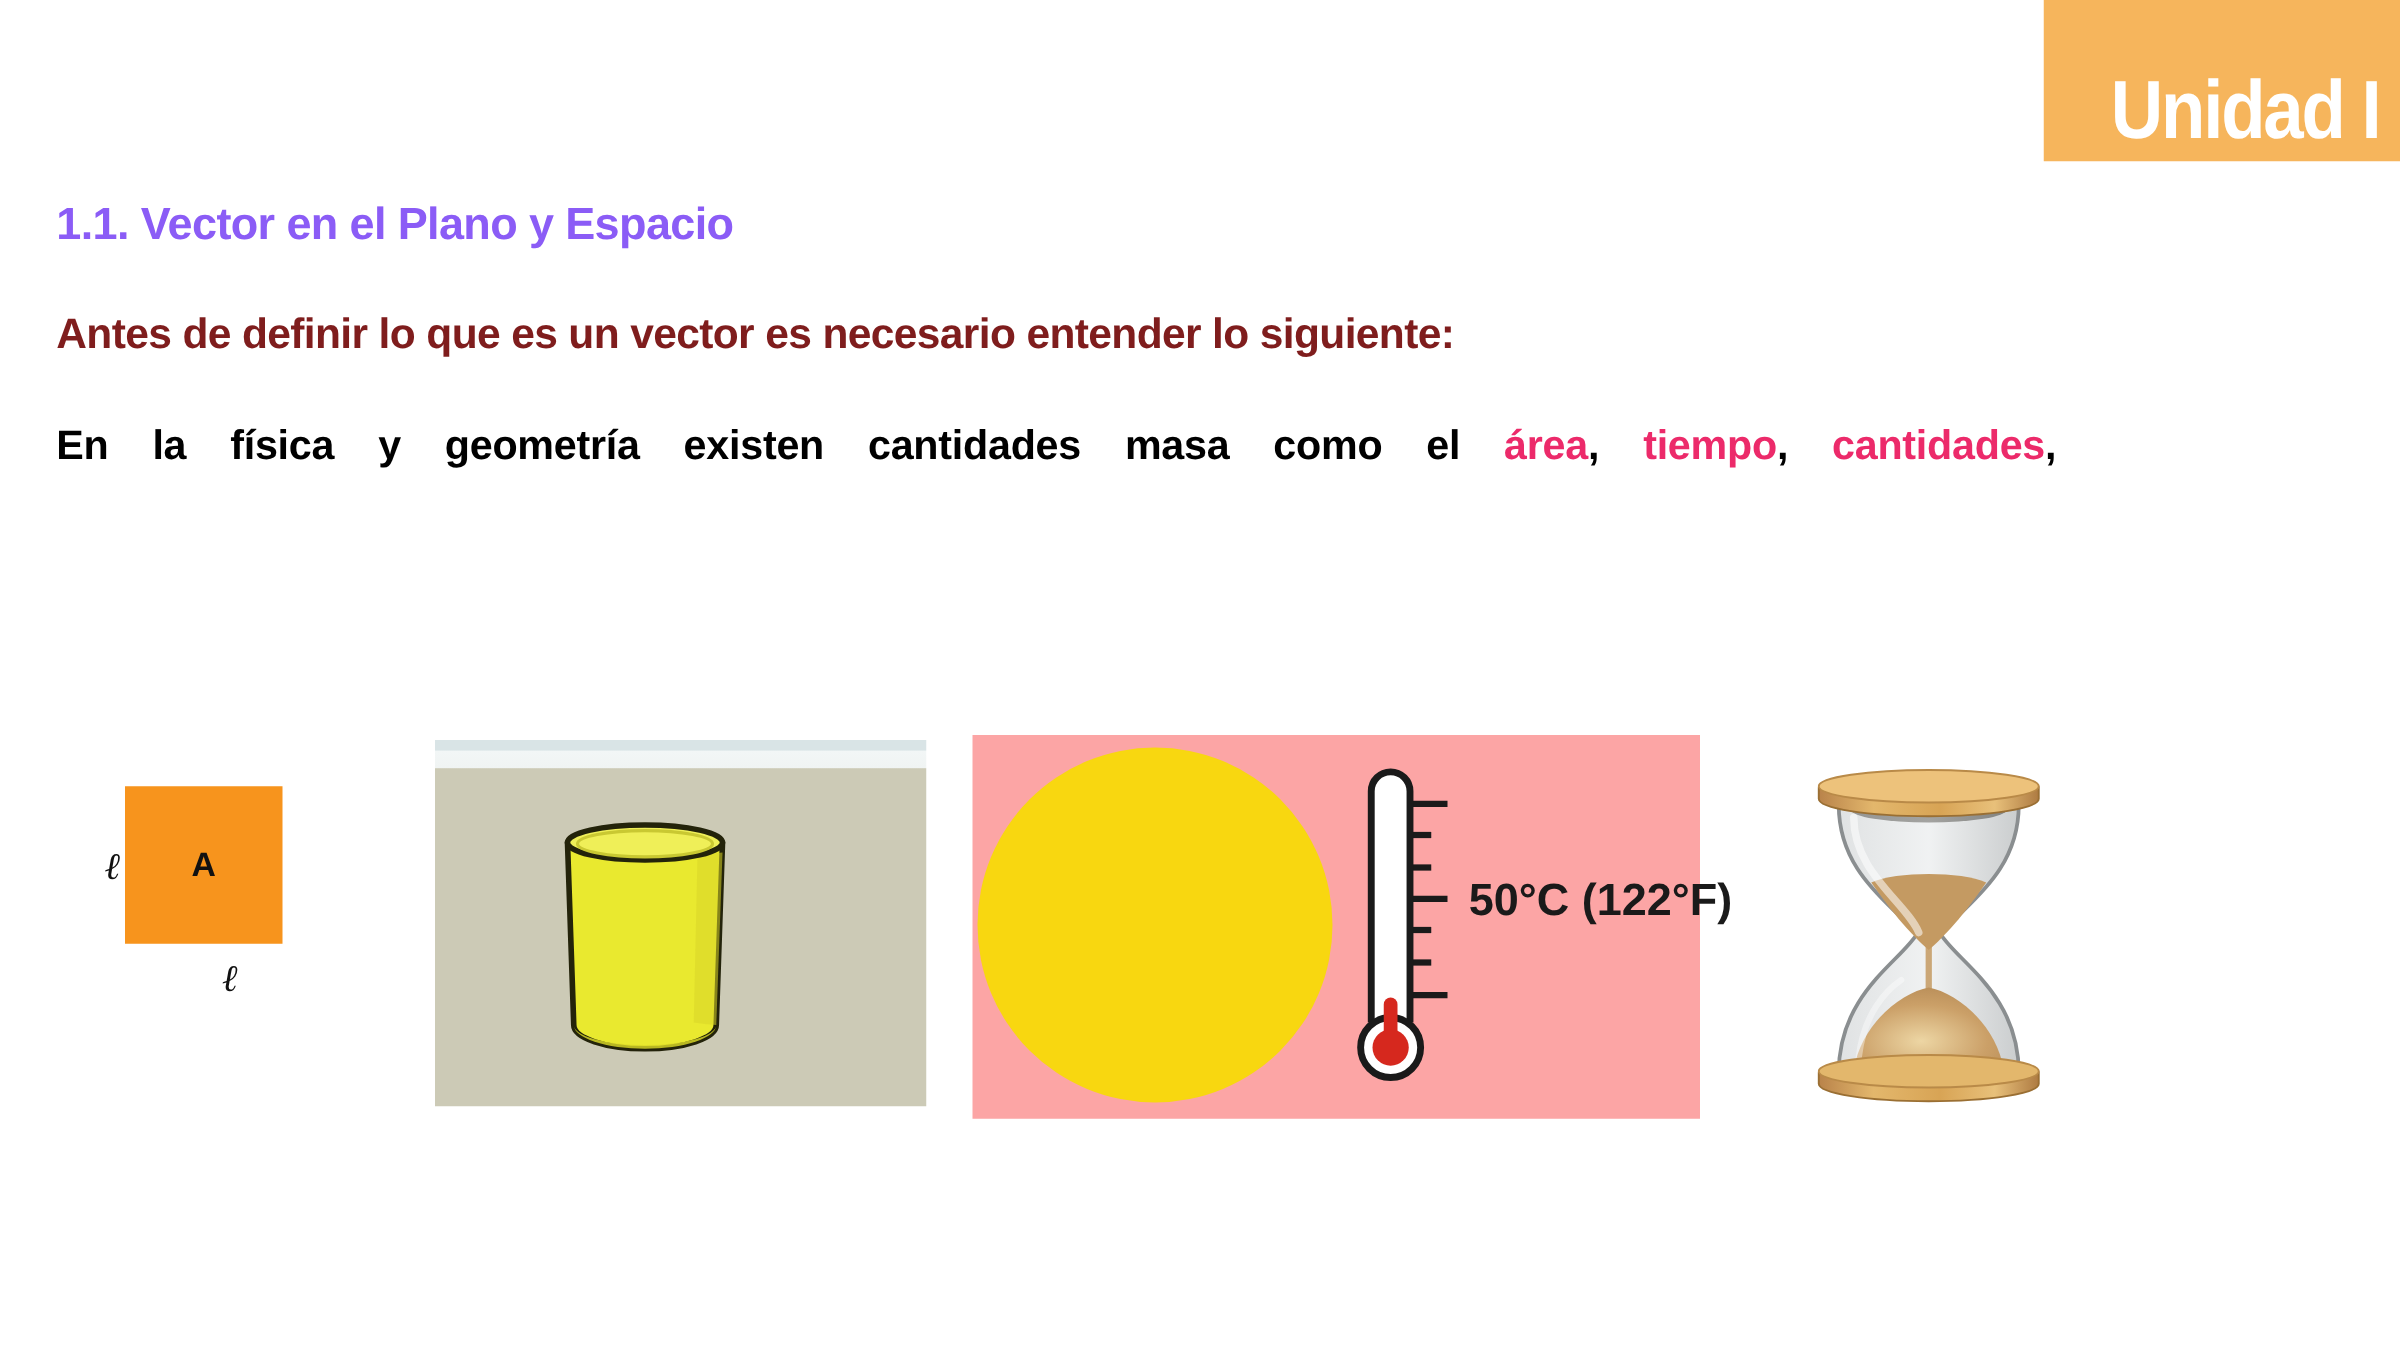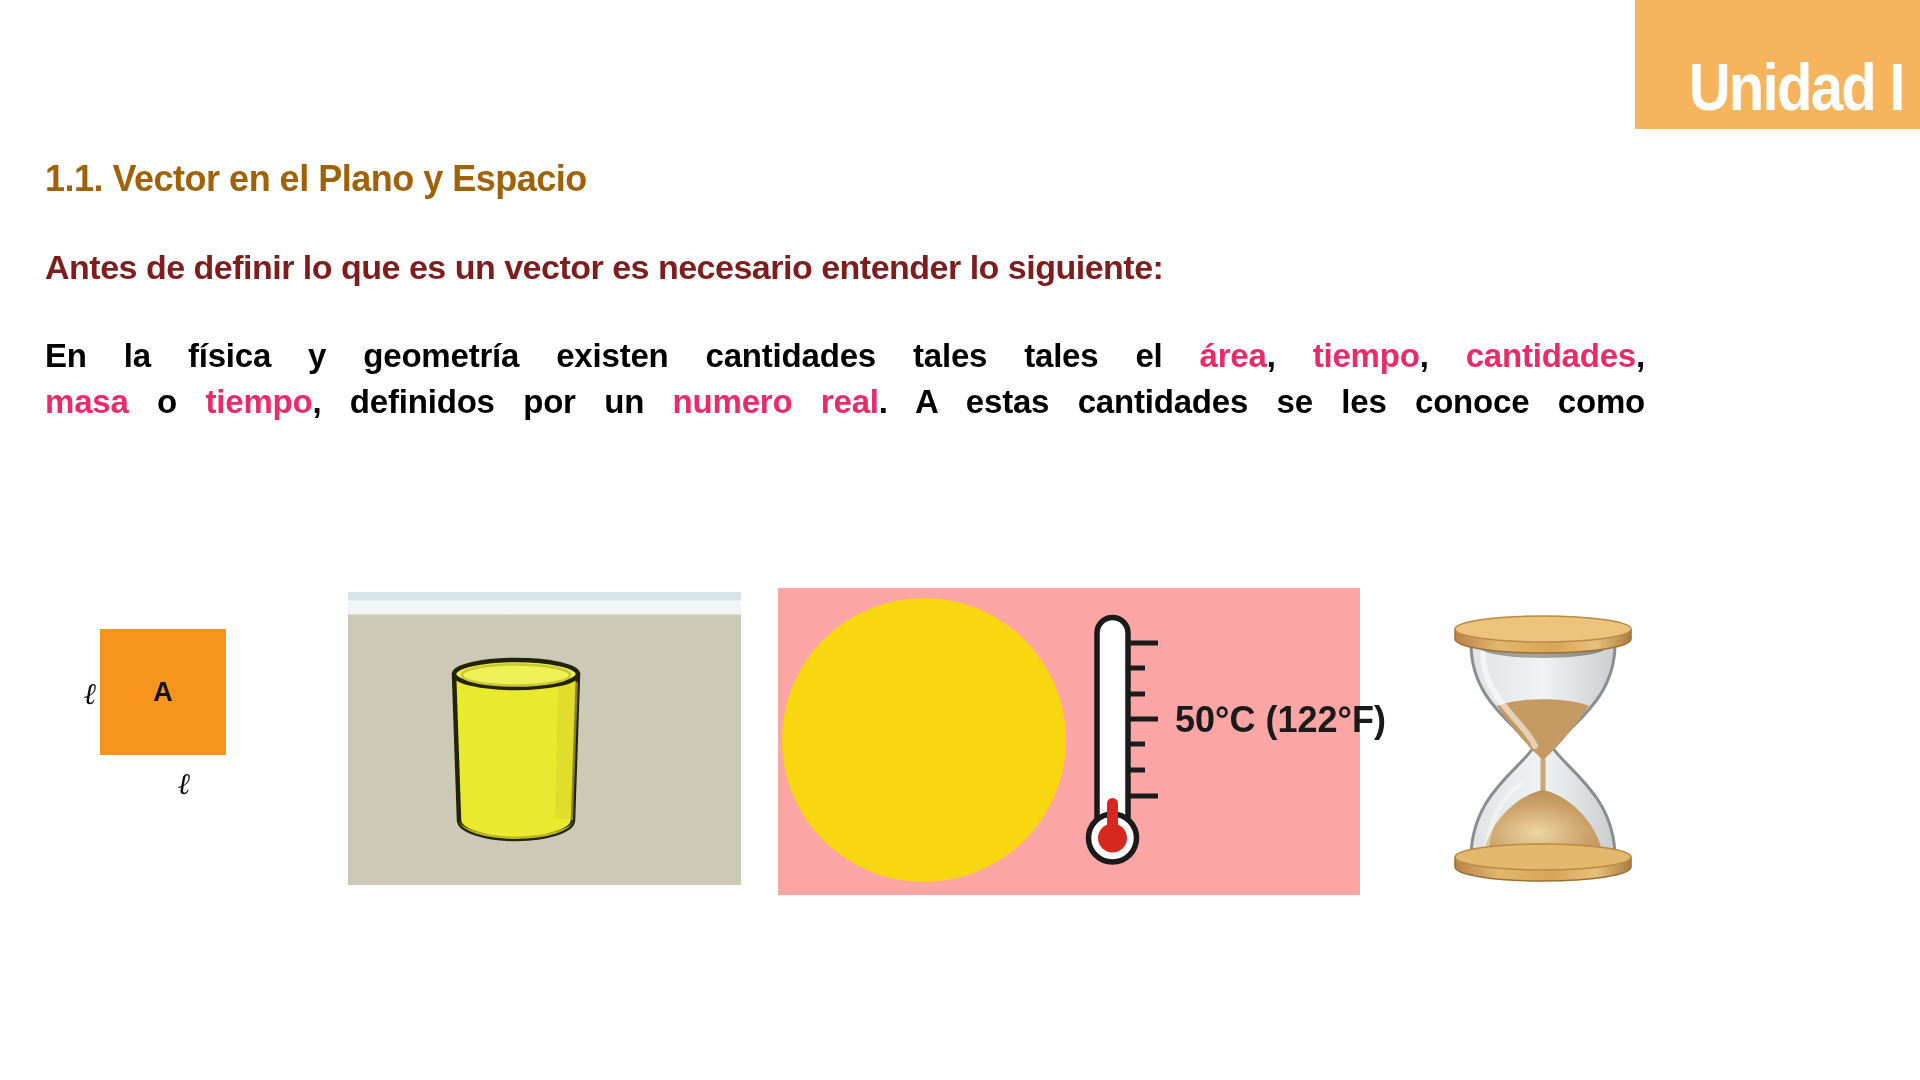--- a/index.html
+++ b/index.html
@@ -13,21 +13,21 @@
   }
   .unit-banner .label {
     color: #ffffff; font-size: 66px; font-weight: bold; letter-spacing: -2px;
     transform: scaleX(0.88); transform-origin: center;
     padding-bottom: 4px;
   }
 
   
   .heading {
     position: absolute; left: 45px; top: 158px;
-    color: #a16207; font-size: 36px; letter-spacing: -0.5px;
+    color: #8b5cf6; font-size: 36px; letter-spacing: -0.5px;
   }
   .intro {
     position: absolute; left: 45px; top: 248px;
     color: #7f1d1d; font-size: 34px; letter-spacing: -0.5px;
   }
   .para {
     position: absolute; left: 45px; top: 333px; width: 1600px;
     font-size: 33px; line-height: 46px; letter-spacing: -0.2px;
   }
   .para .jline { text-align: justify; text-align-last: justify; }
@@ -76,22 +76,21 @@
 
 <div class="unit-banner">
   <span class="label">Unidad I</span>
 </div>
 
 <h1 class="heading">1.1. Vector en el Plano y Espacio</h1>
 
 <p class="intro">Antes de definir lo que es un vector es necesario entender lo siguiente:</p>
 
 <div class="para">
-  <div class="jline"><span>En la física y geometría existen cantidades tales tales el </span><span class="hl">área</span><span>, </span><span class="hl">tiempo</span><span>, </span><span class="hl">cantidades</span><span>,</span></div>
-  <div class="jline"><span class="hl">masa</span><span> o </span><span class="hl">tiempo</span><span>, definidos por un </span><span class="hl">numero real</span><span>. A estas cantidades se les conoce como</span></div>
+  <div class="jline"><span>En la física y geometría existen cantidades masa como el </span><span class="hl">área</span><span>, </span><span class="hl">tiempo</span><span>, </span><span class="hl">cantidades</span><span>,</span></div>
 </div>
 
 <div class="figure fig-area">
   <span class="ell ell-left">ℓ</span>
   <div class="area-square">
     <span class="area-a">A</span>
   </div>
   <span class="ell ell-bottom">ℓ</span>
 </div>
 

